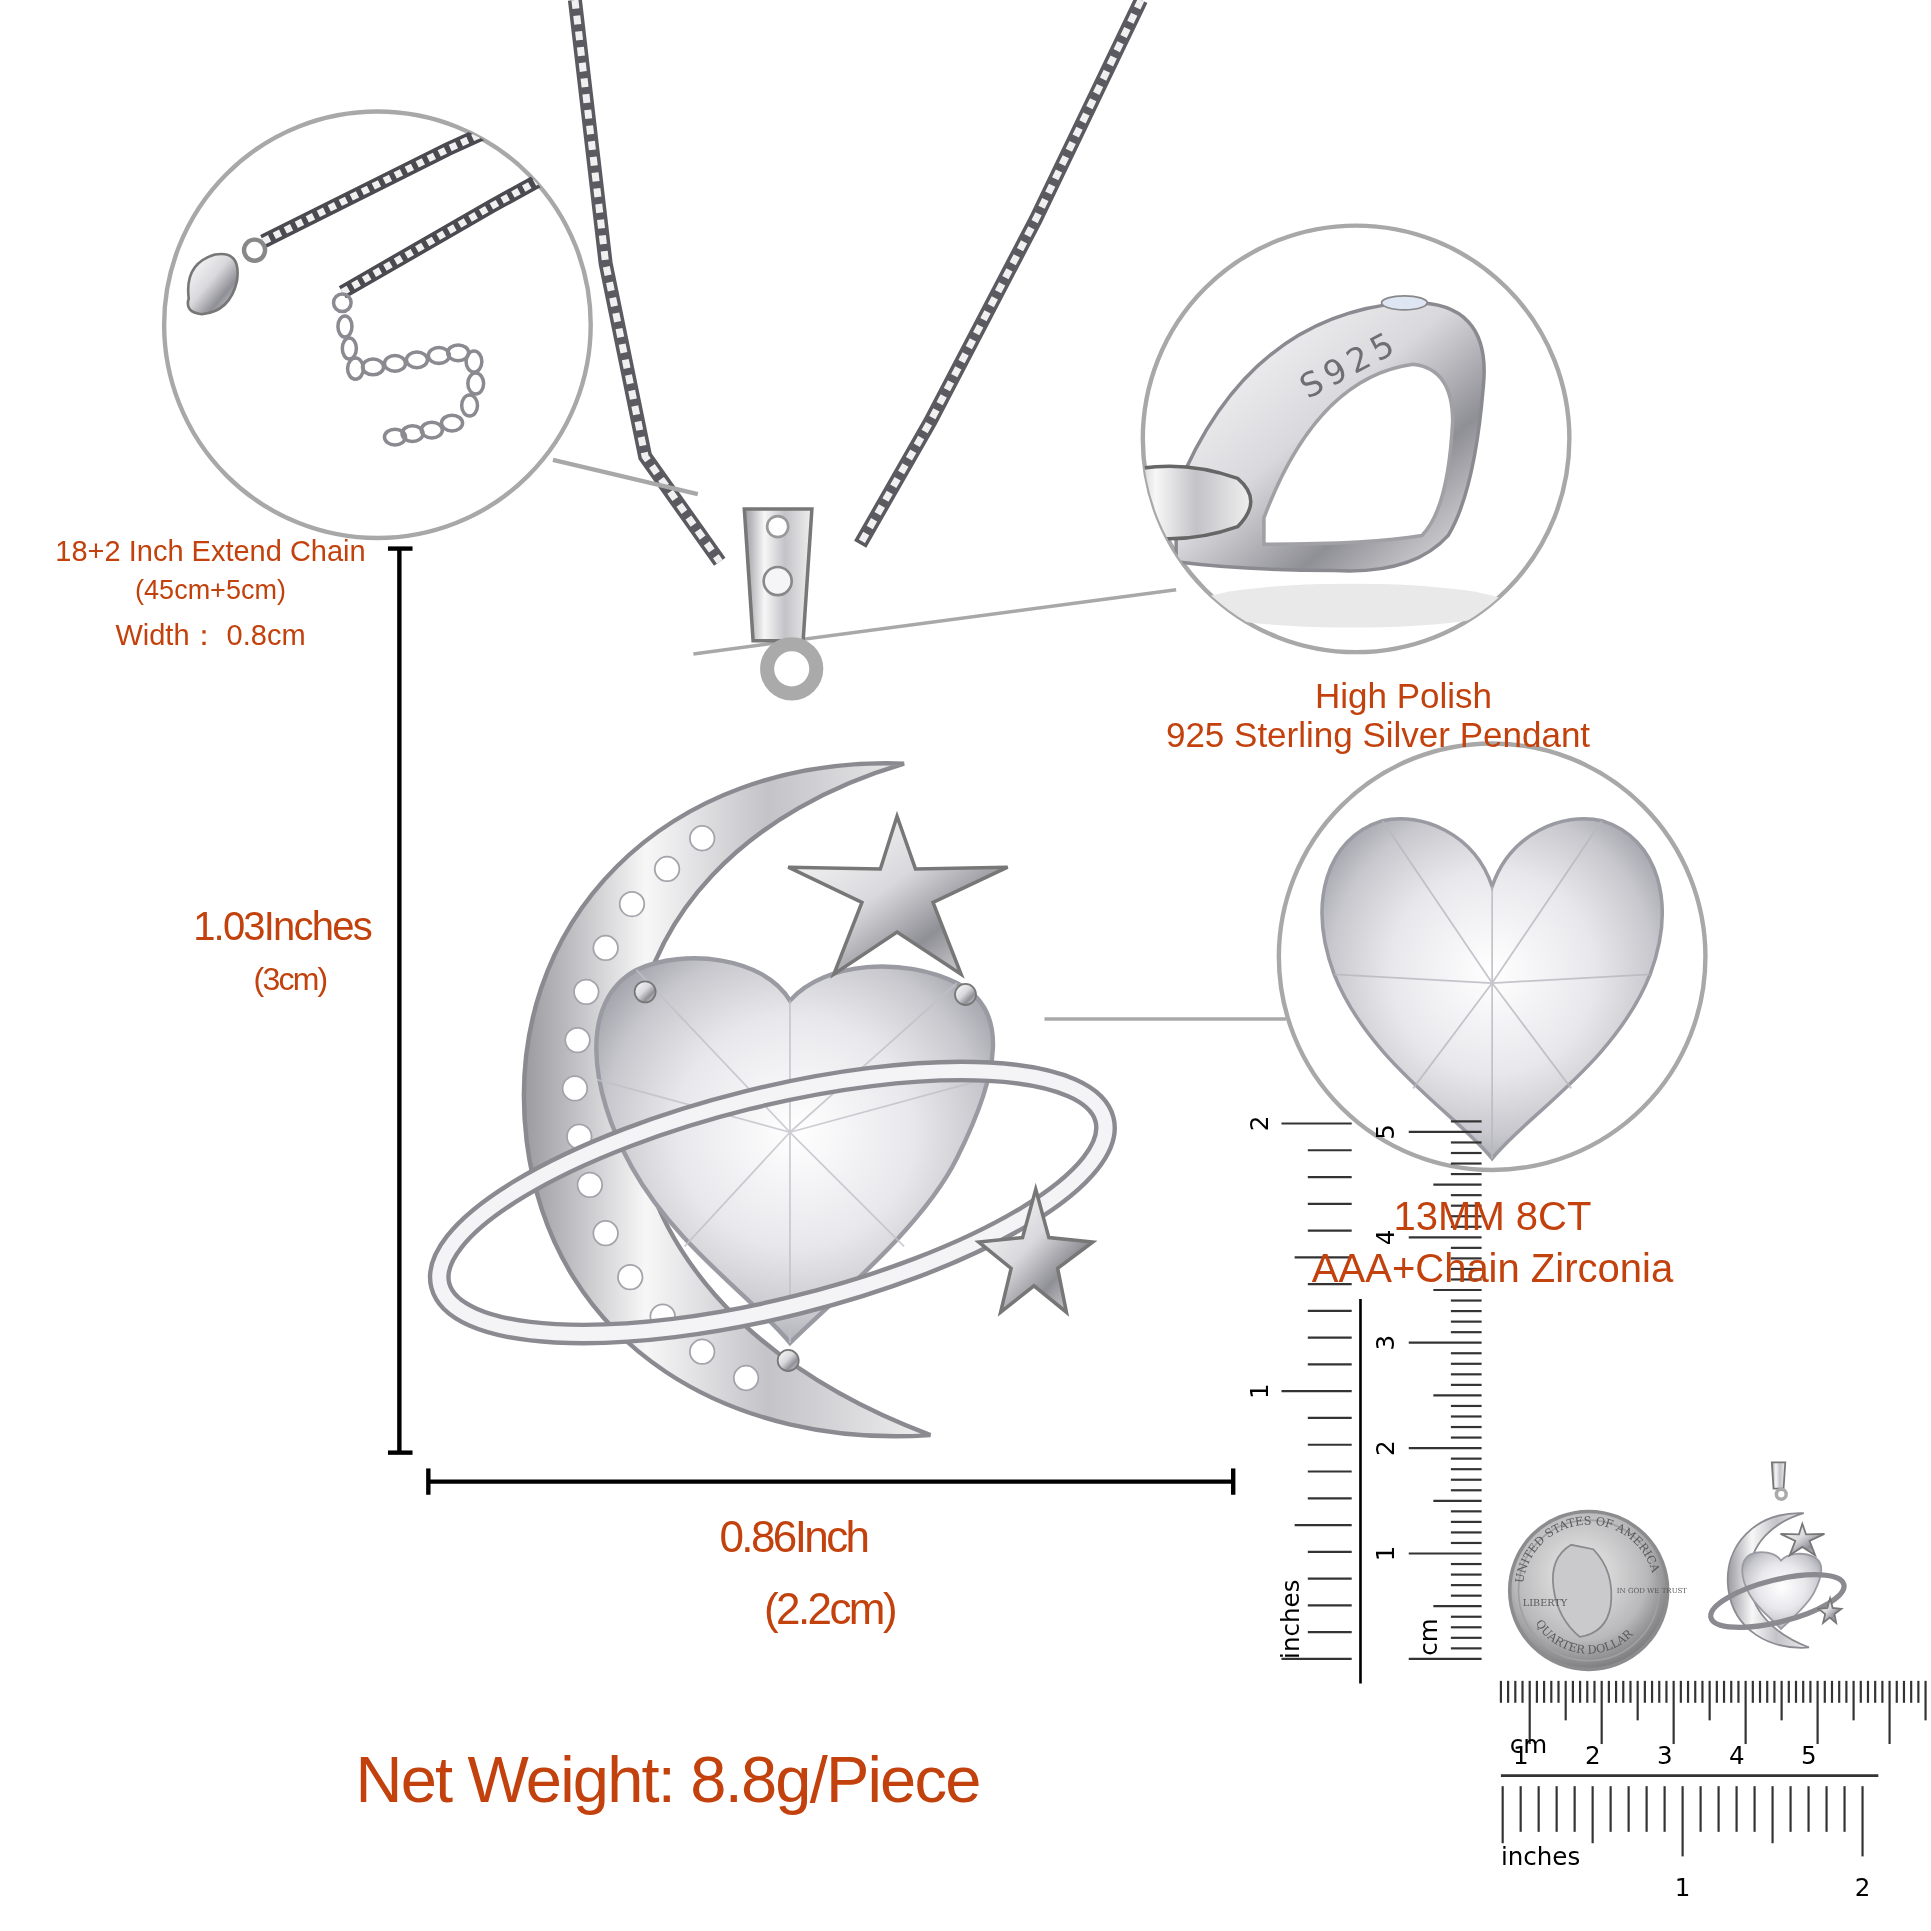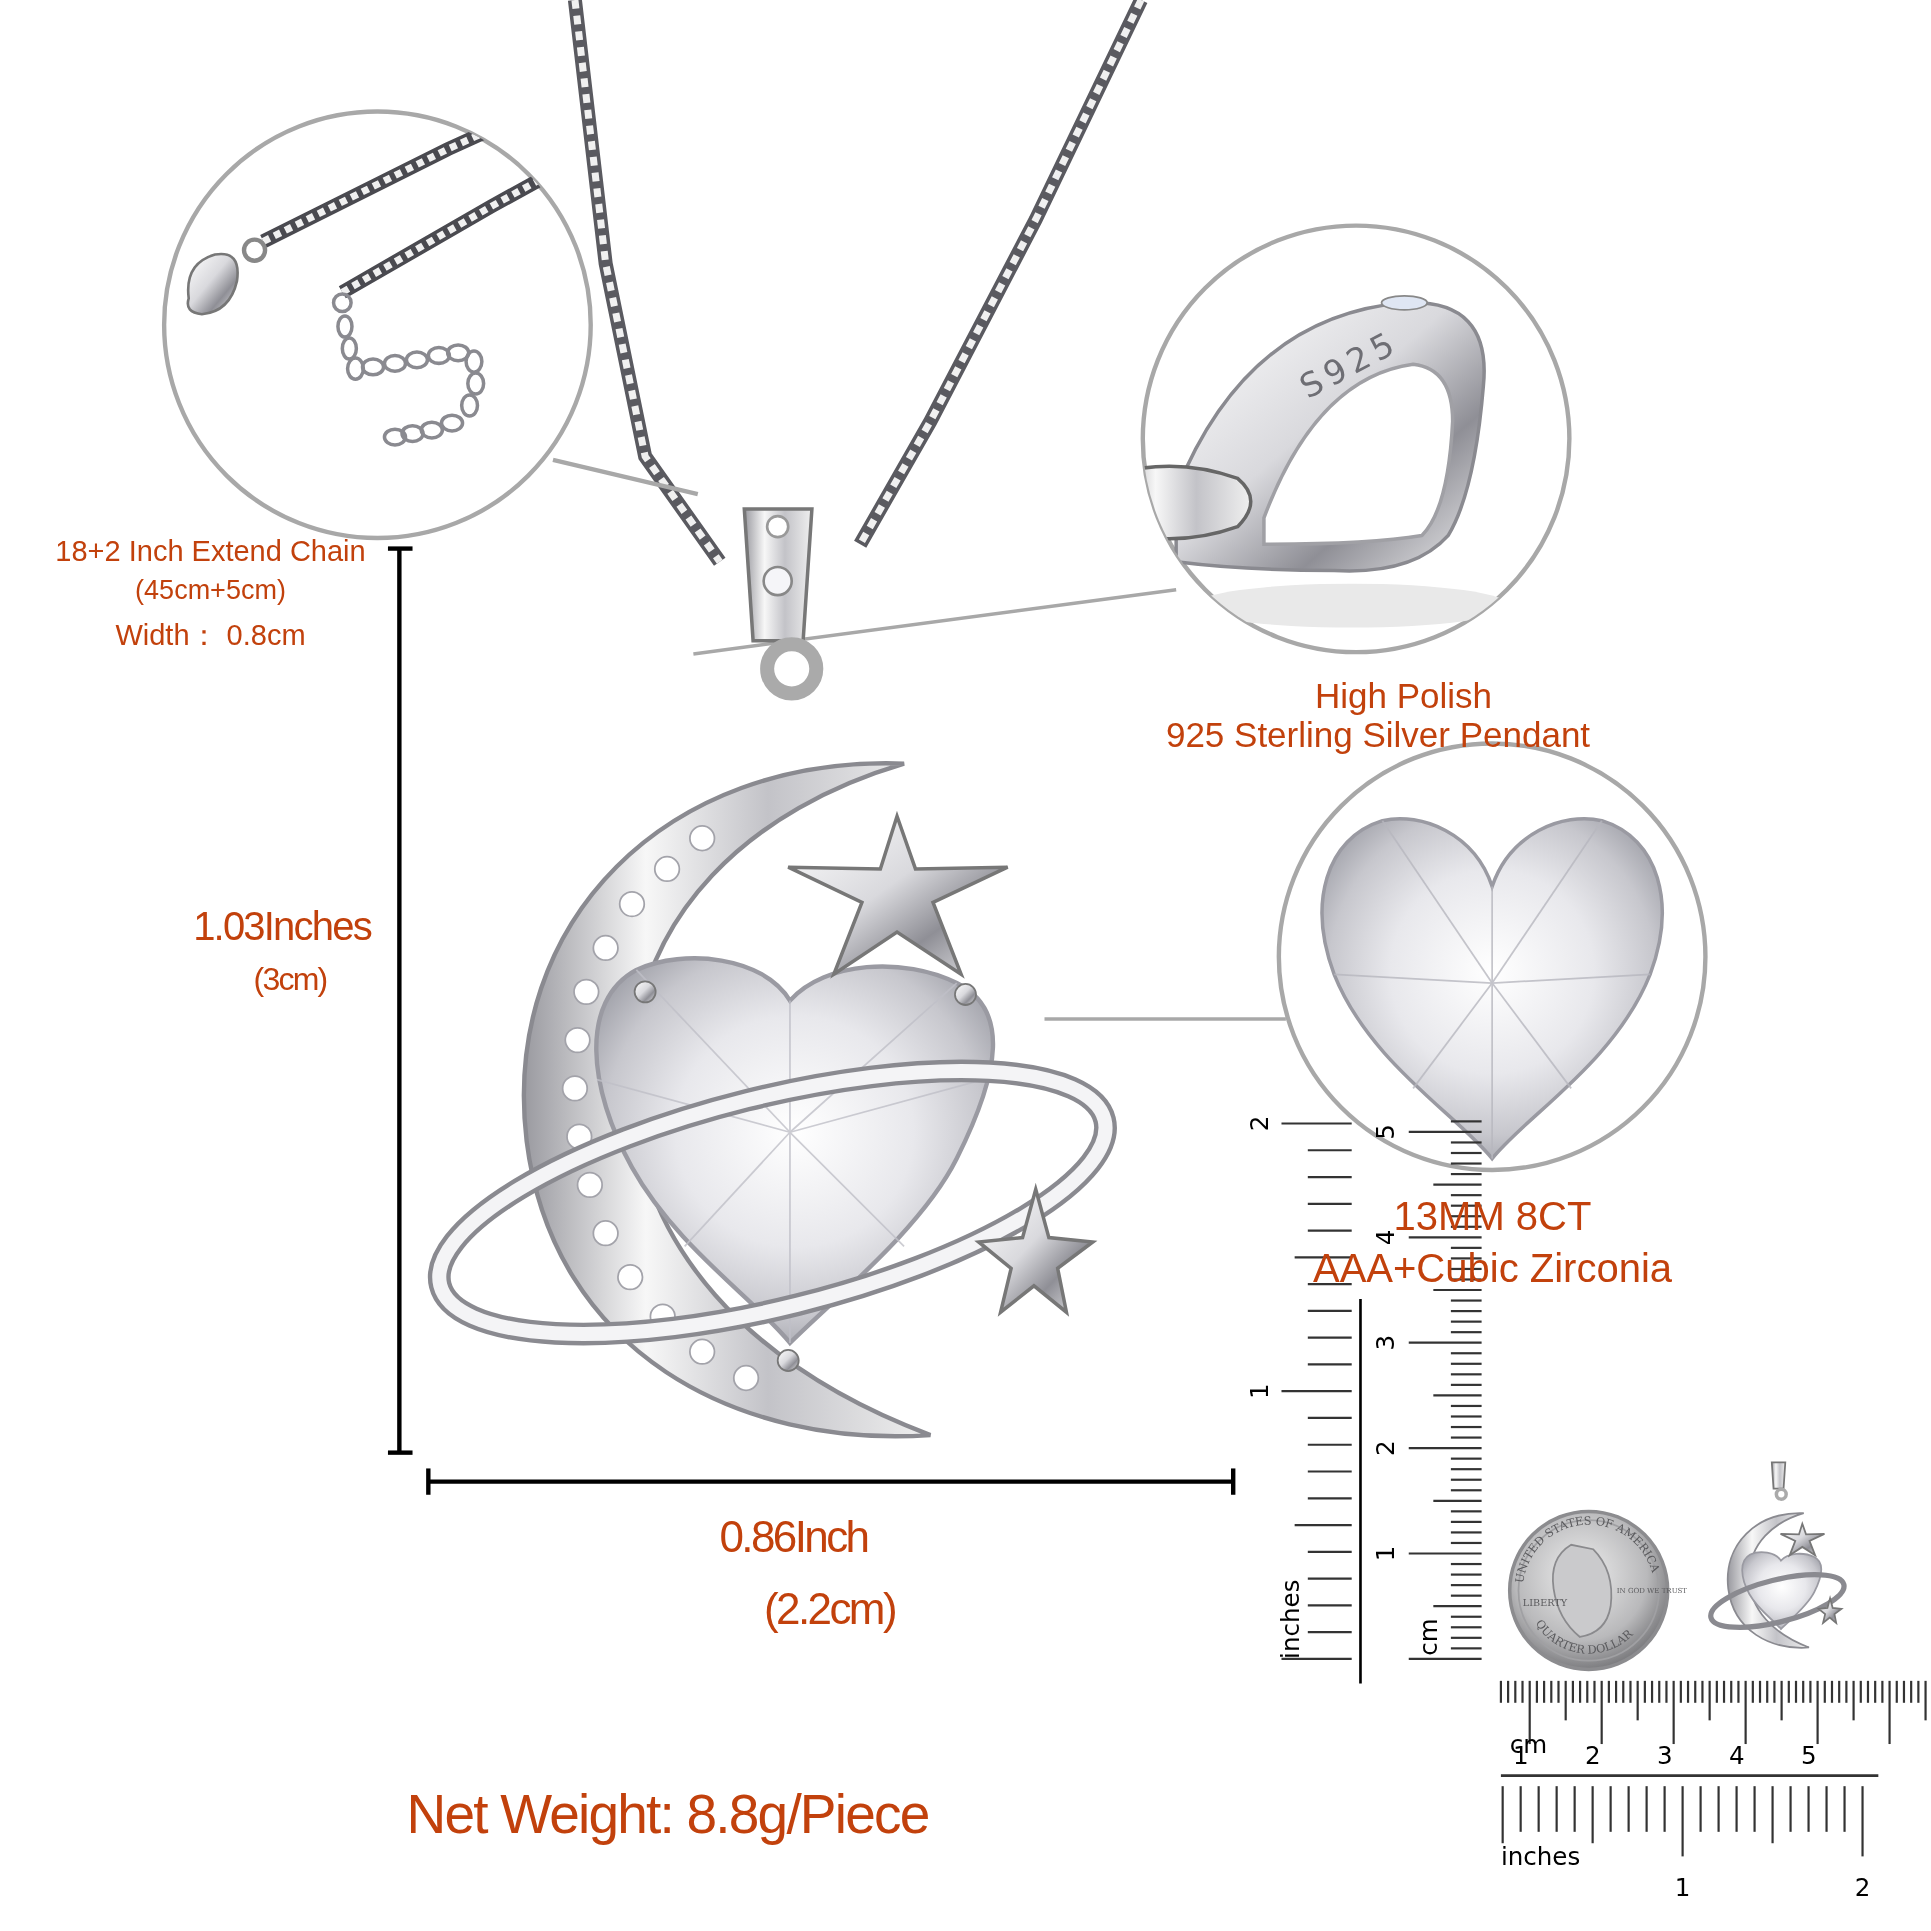--- a/index.html
+++ b/index.html
@@ -396,22 +396,22 @@
 </svg>
 
 <div class="txt" style="left:35px; top:535px; width:351px; font-size:29px;">18+2 Inch Extend Chain</div>
 <div class="txt" style="left:35px; top:575px; width:351px; font-size:27px;">(45cm+5cm)</div>
 <div class="txt" style="left:35px; top:616px; width:351px; font-size:29px;">Width： 0.8cm</div>
 
 <div class="txt" style="left:1194px; top:676px; width:298px; font-size:35px;text-align:right;">High Polish</div>
 <div class="txt" style="left:1132px; top:715px; width:492px; font-size:35px;">925 Sterling Silver Pendant</div>
 
 <div class="txt" style="left:1317px; top:1194px; width:351px; font-size:40px;">13MM 8CT</div>
-<div class="txt" style="left:1282px; top:1246px; width:421px; font-size:40px;">AAA+Cubic Zirconia</div>
+<div class="txt" style="left:1282px; top:1246px; width:421px; font-size:40px;">AAA+Chain Zirconia</div>
 
 <div class="txt" style="left:168px; top:904px; width:228px; font-size:40px; letter-spacing:-1.8px;">1.03Inches</div>
 <div class="txt" style="left:176px; top:961px; width:228px; font-size:32px; letter-spacing:-1.8px;">(3cm)</div>
 
 <div class="txt" style="left:666px; top:1512px; width:255px; font-size:44px; letter-spacing:-2.6px;">0.86Inch</div>
 <div class="txt" style="left:702px; top:1584px; width:255px; font-size:44px; letter-spacing:-2.6px;">(2.2cm)</div>
 
-<div class="txt" style="left:211px; top:1782px; width:913px; font-size:55px; letter-spacing:-1.8px;">Net Weight: 8.8g/Piece</div>
+<div class="txt" style="left:211px; top:1742px; width:913px; font-size:65px; letter-spacing:-1.8px;">Net Weight: 8.8g/Piece</div>
 
 
 </body></html>

